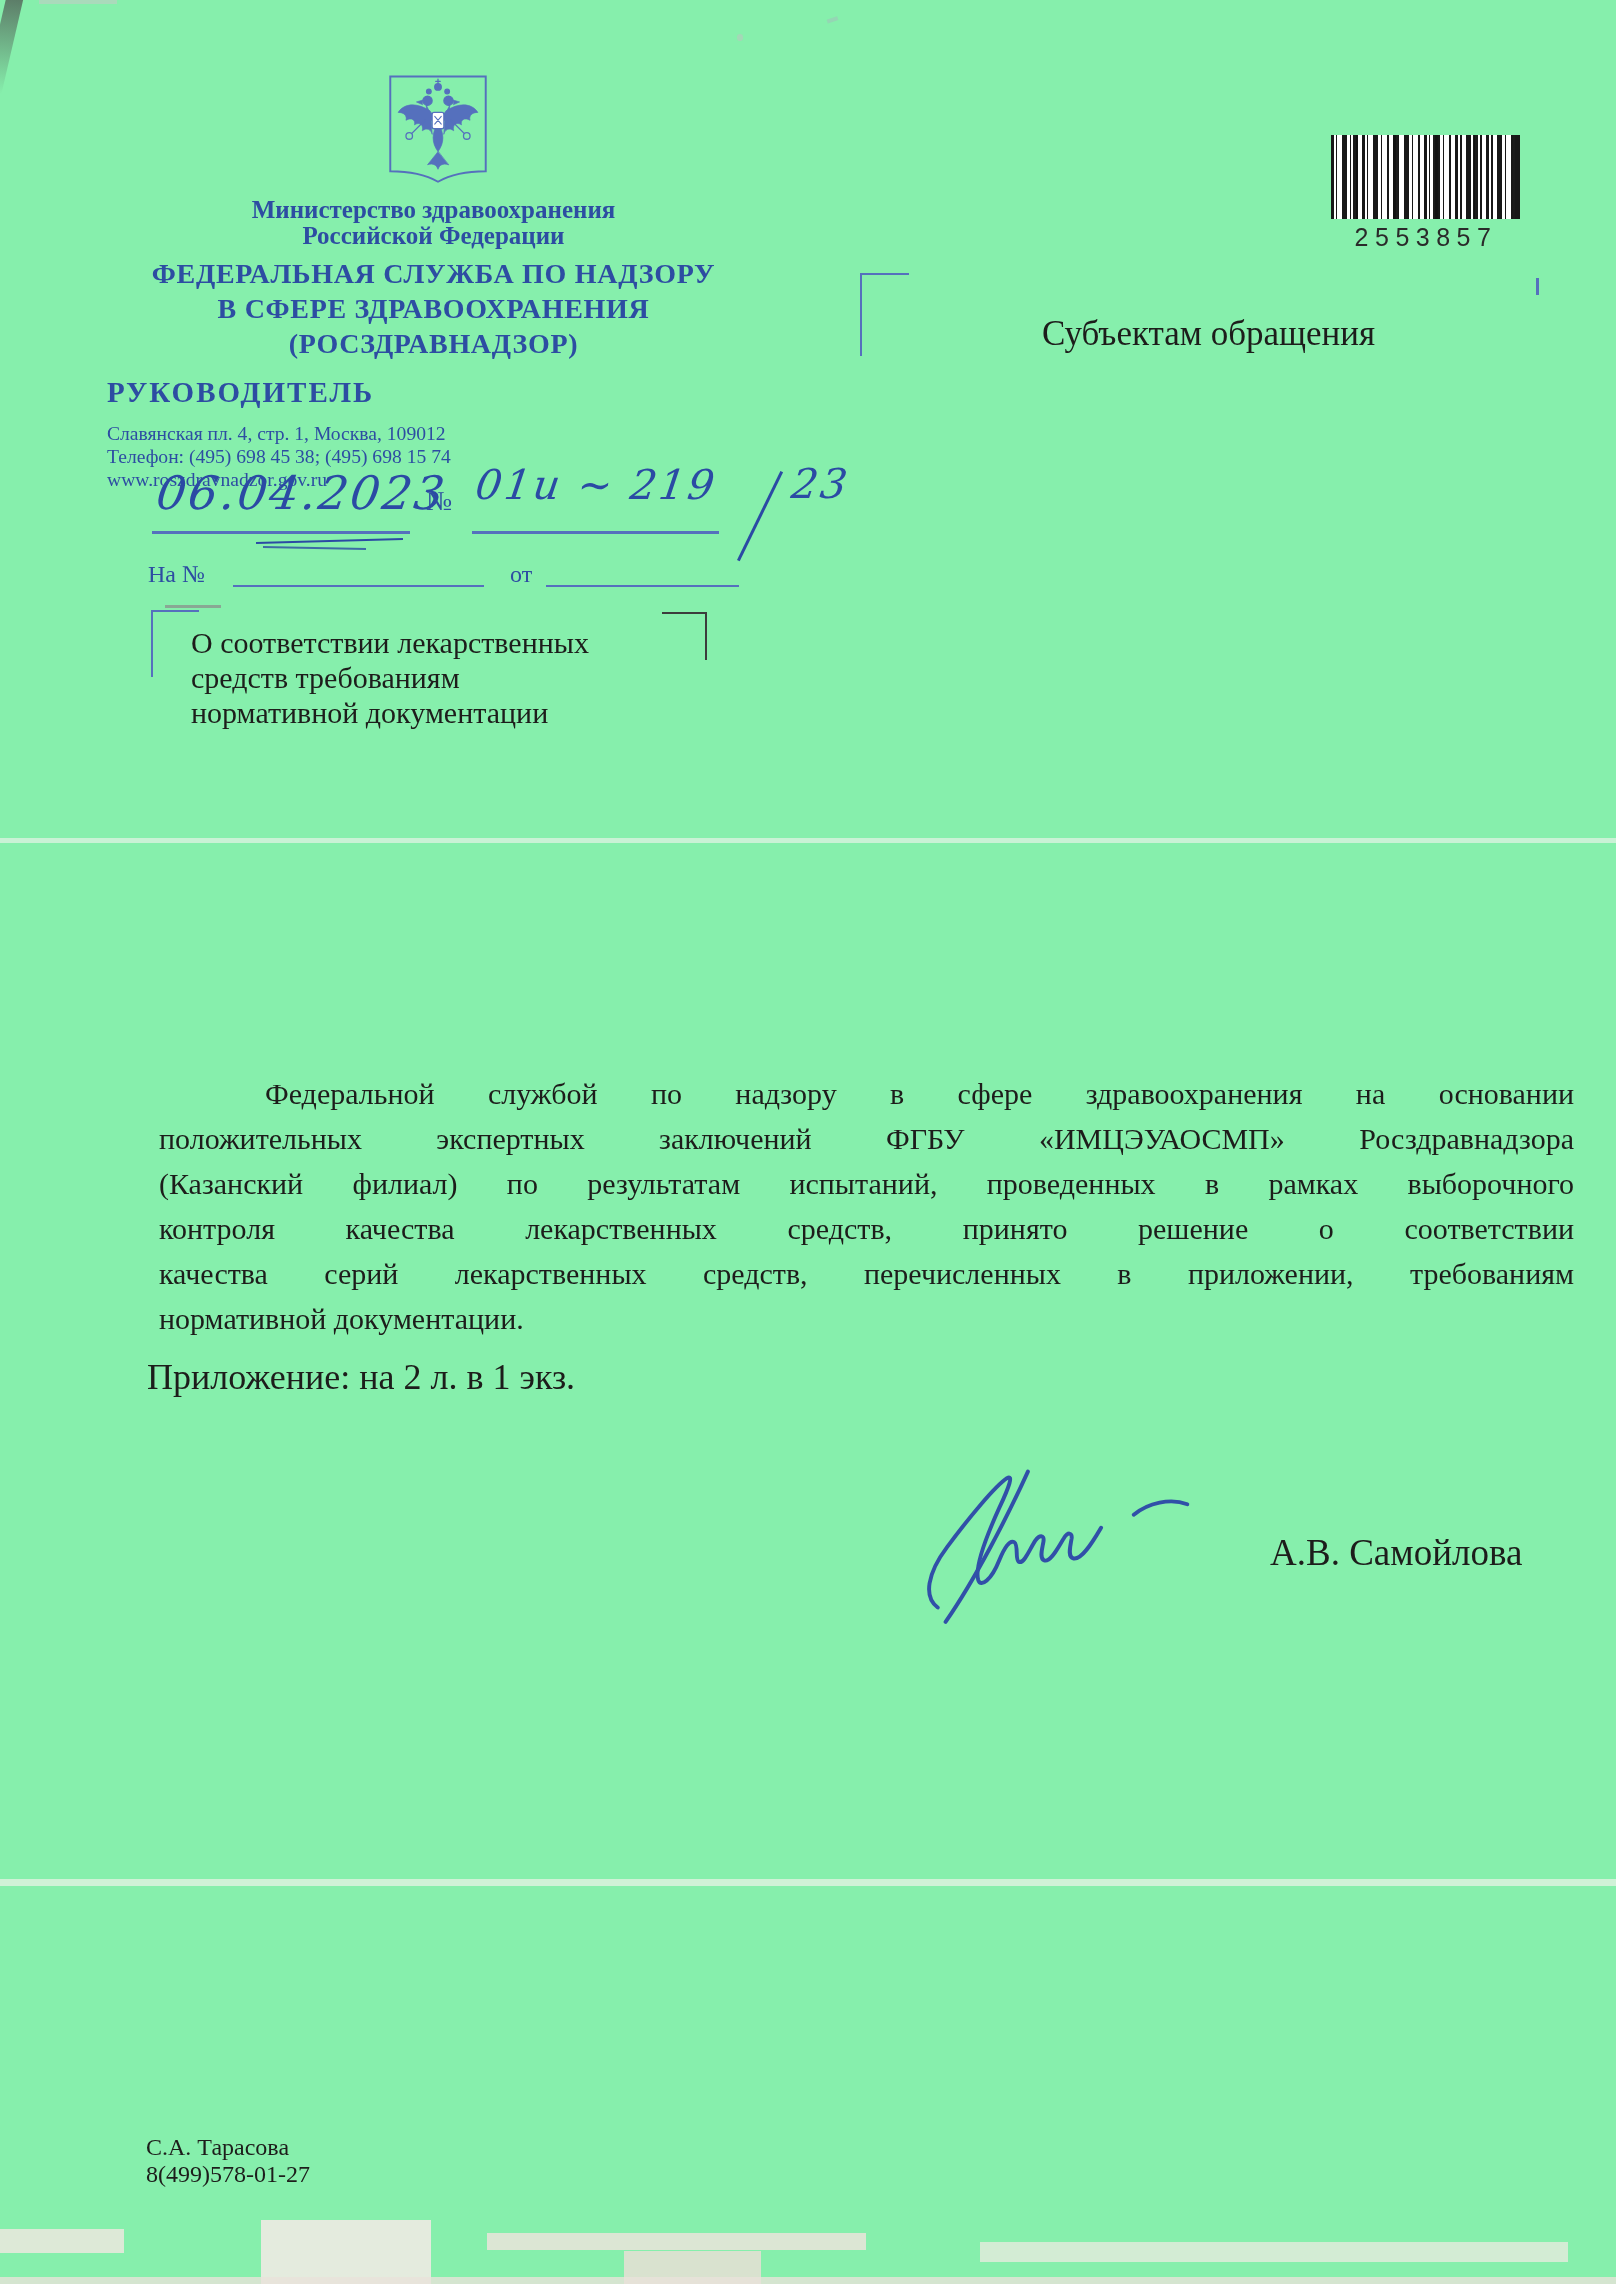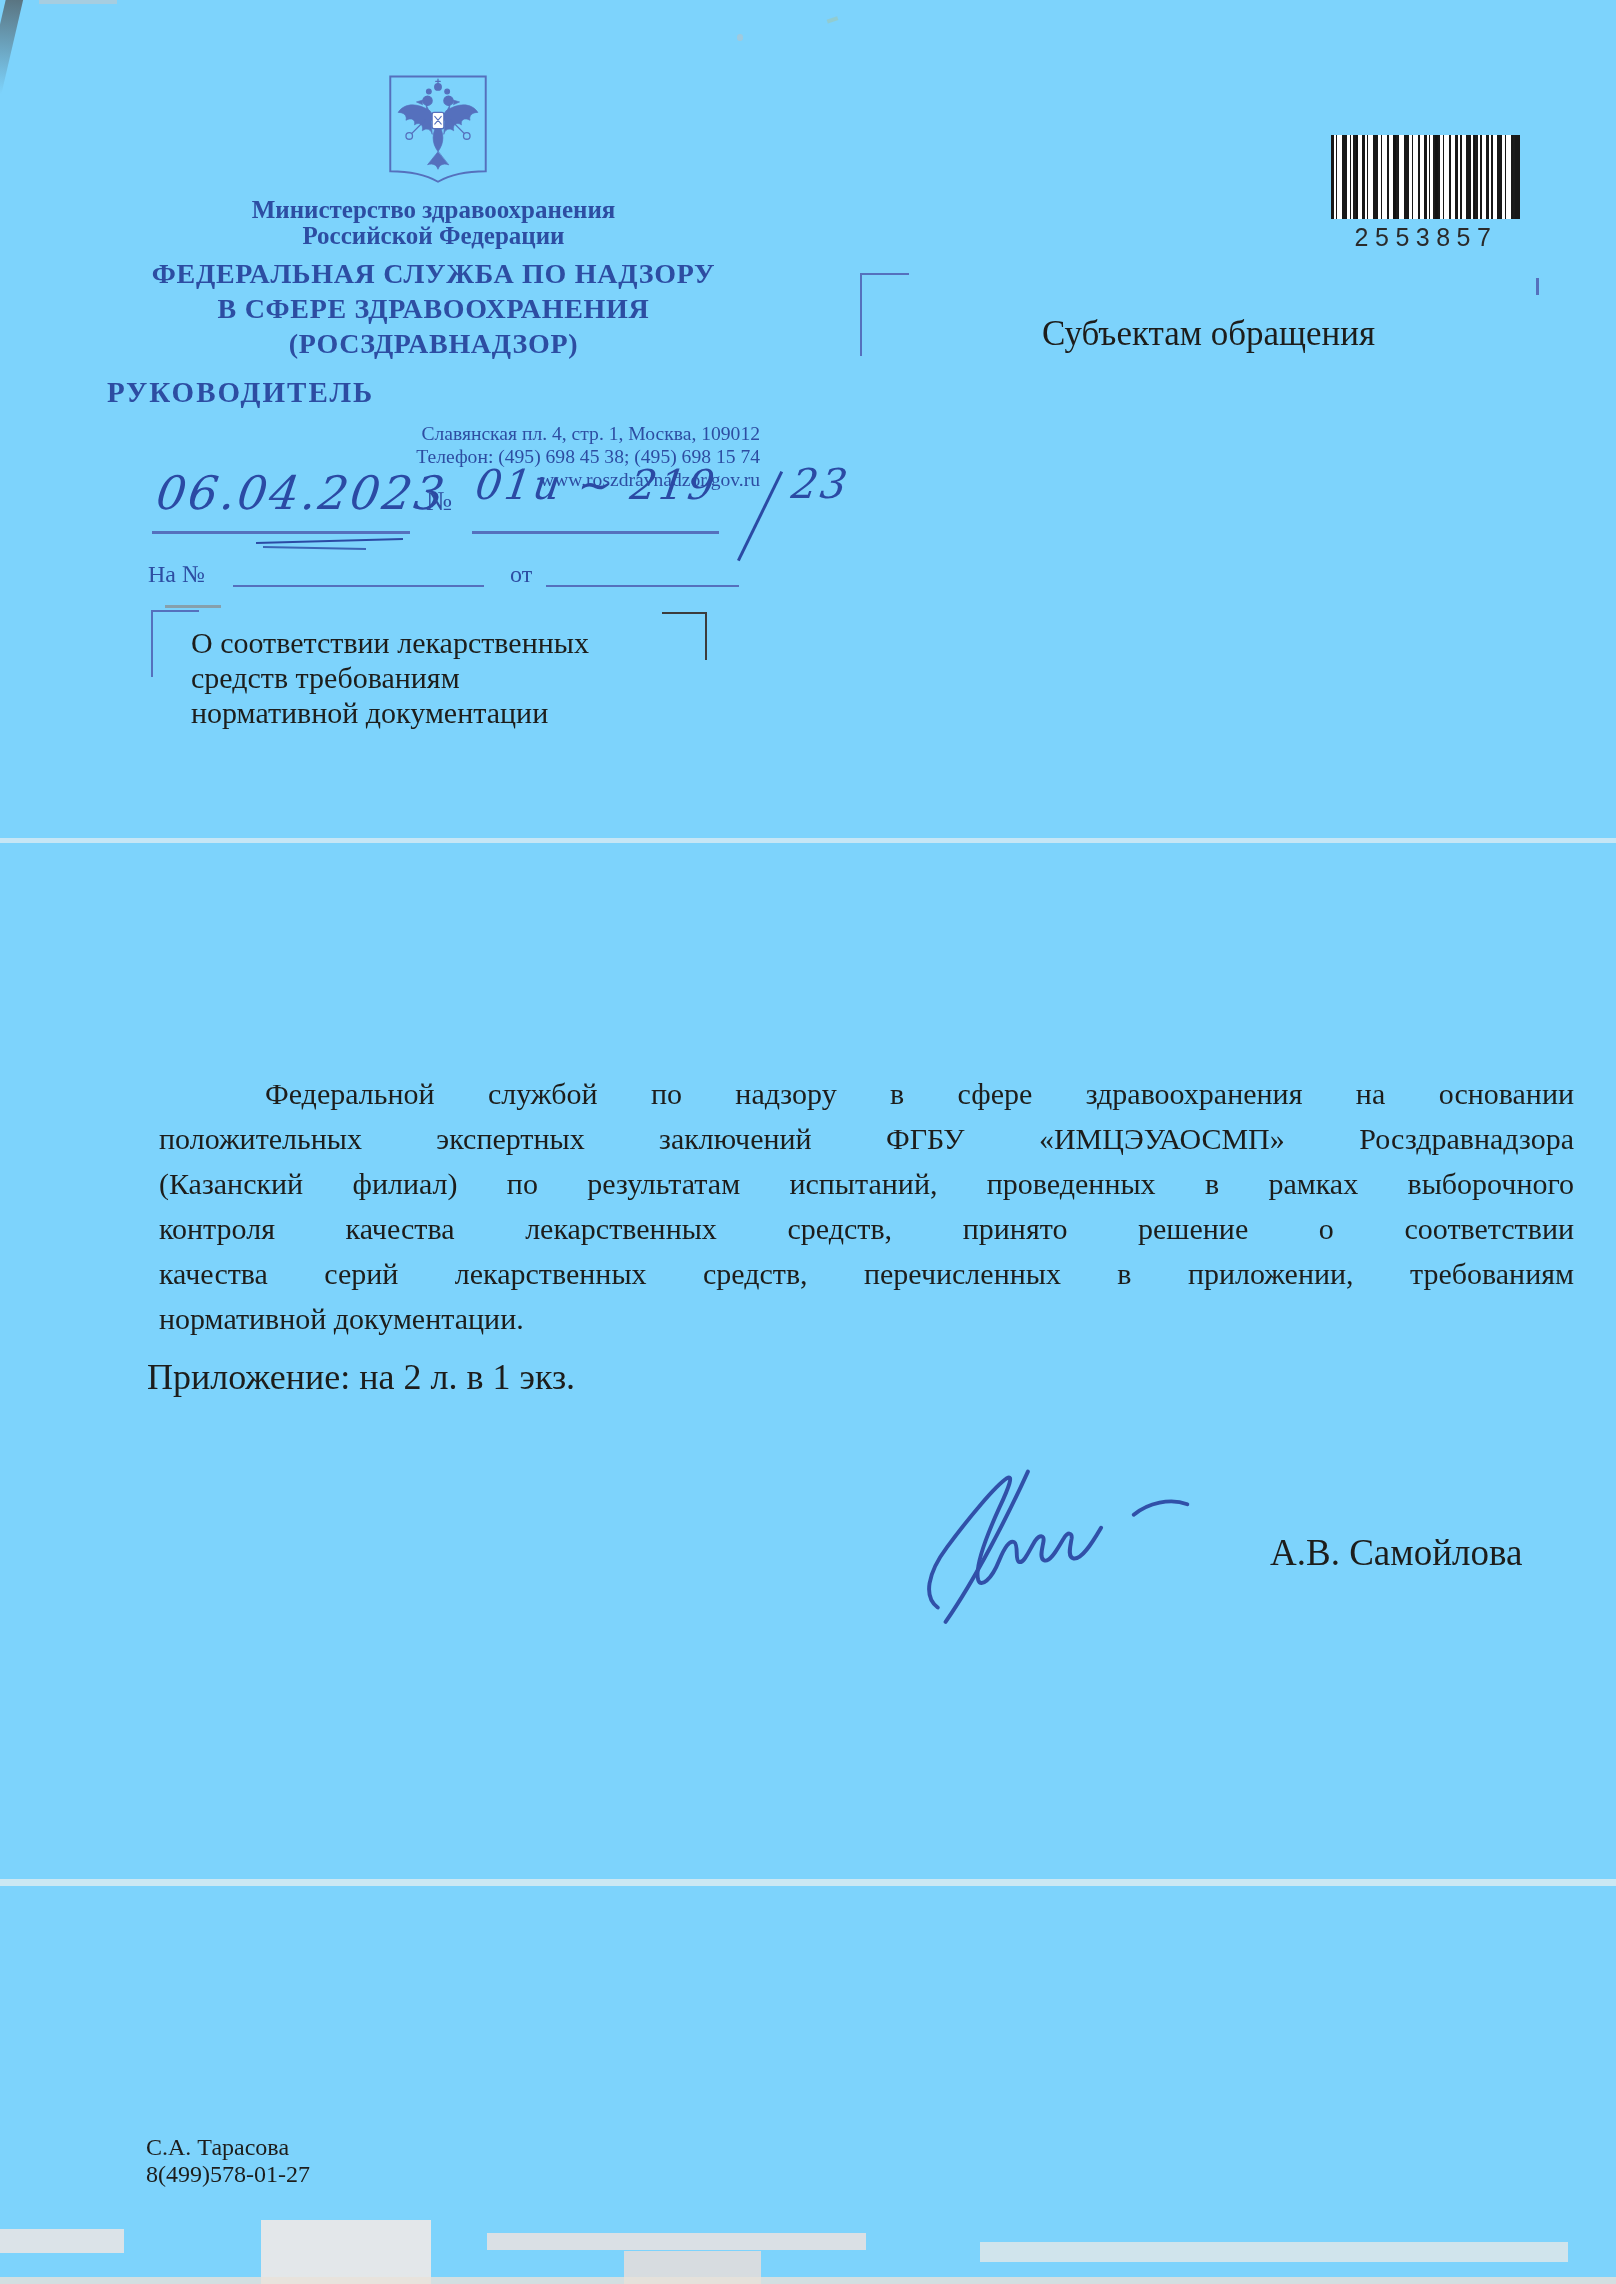--- a/index.html
+++ b/index.html
@@ -1,35 +1,35 @@
 <!DOCTYPE html>
 <html lang="ru" style="font-size:10.5px"><head>
 <meta charset="utf-8">
 <style>
   html,body{margin:0;padding:0;}
   body{background:#ffffff;}
   .page{
     position:relative;
     width:1616px;height:2284px;
-    background:#7dd3fc;
+    background:#86efac;
     overflow:hidden;
     font-family:"Liberation Serif","DejaVu Serif",serif;
     color:#1d1d1b;
   }
   .abs{position:absolute;}
   
   .blue{color:#2d4da2;}
   .emblem{left:387px;top:73px;width:102px;height:122px;}
   .ministry{left:172px;top:197px;width:523px;text-align:center;
             font-size:25px;font-weight:bold;line-height:26px;}
   .service{left:107px;top:256px;width:653px;text-align:center;
            font-size:28px;font-weight:bold;line-height:35px;letter-spacing:0.7px;}
   .position{left:107px;top:376px;width:653px;
             font-size:29px;font-weight:bold;letter-spacing:2px;}
-  .contact{left:107px;top:422px;width:653px;text-align:right;
+  .contact{left:107px;top:422px;width:653px;text-align:left;
            font-size:19.6px;line-height:23px;}
   
   .ink{color:#2b4aa4;}
   .hw{font-style:italic;transform:skewX(-8deg);letter-spacing:2.6px;
       font-family:"DejaVu Serif","Liberation Serif",serif;}
   .hw-date{left:157px;top:466px;font-size:46px;}
   .reg-no-sign{left:426px;top:486px;font-size:27.4px;}
   .hw-number{left:476px;top:461px;font-size:41px;}
   .hw-slash{left:737px;top:461px;height:99px;border-left:3.3px solid #2b4aa4;
             transform:rotate(26deg);transform-origin:bottom left;}

